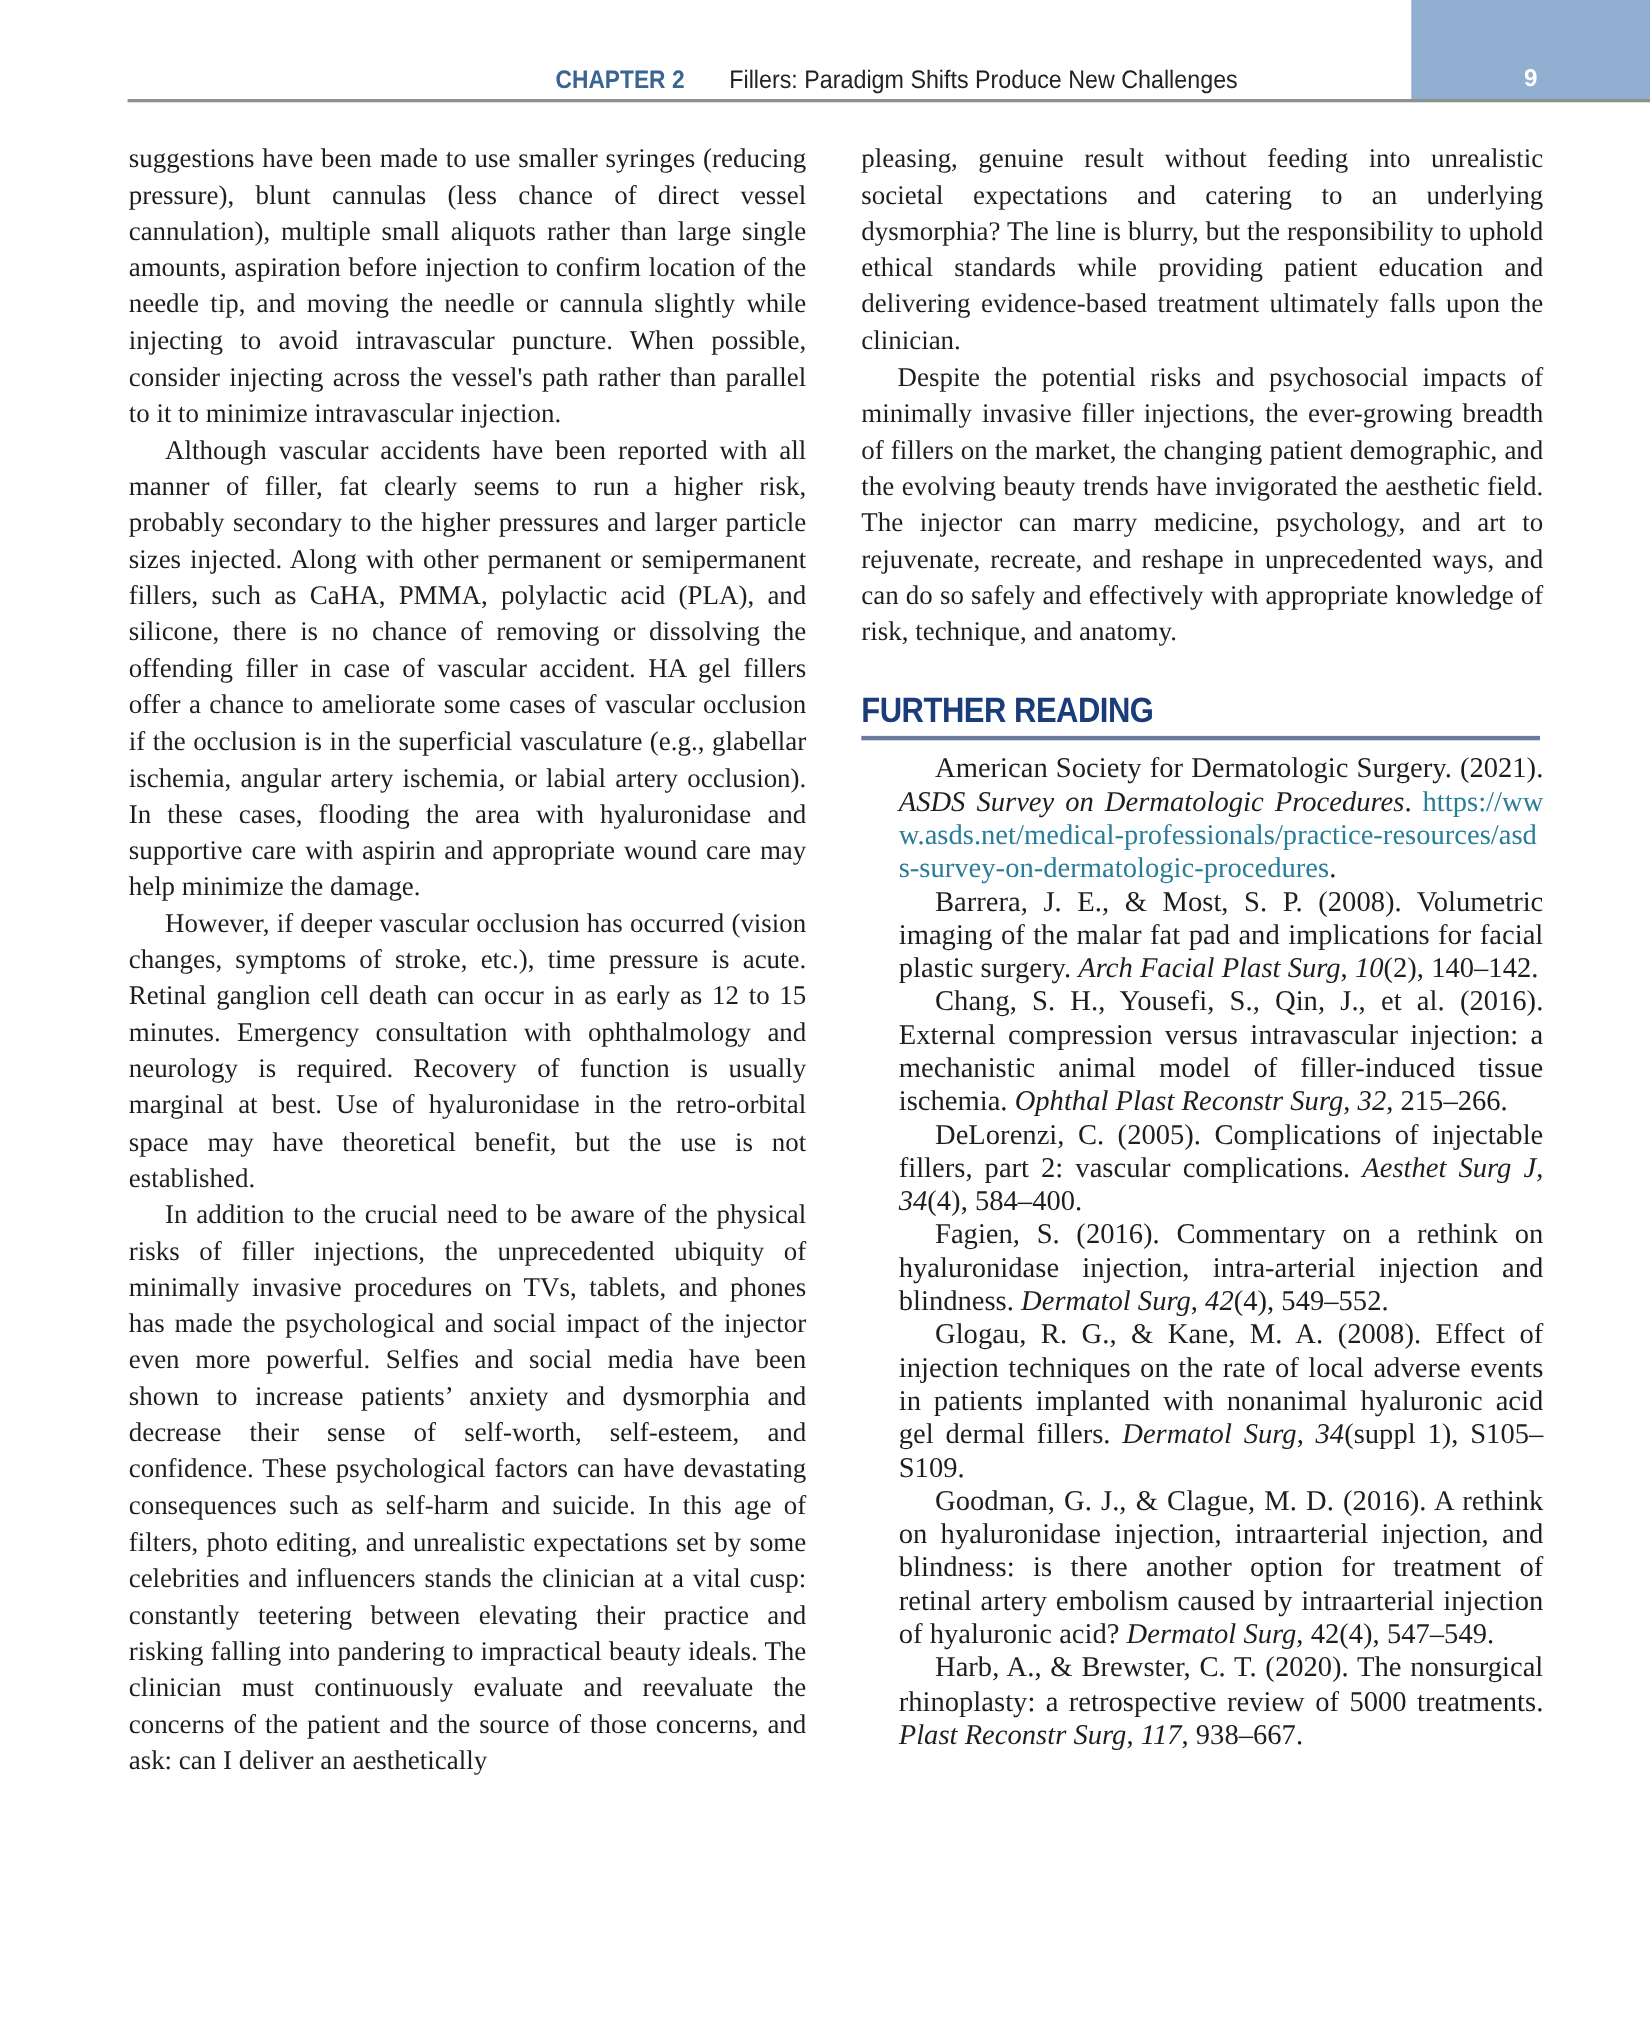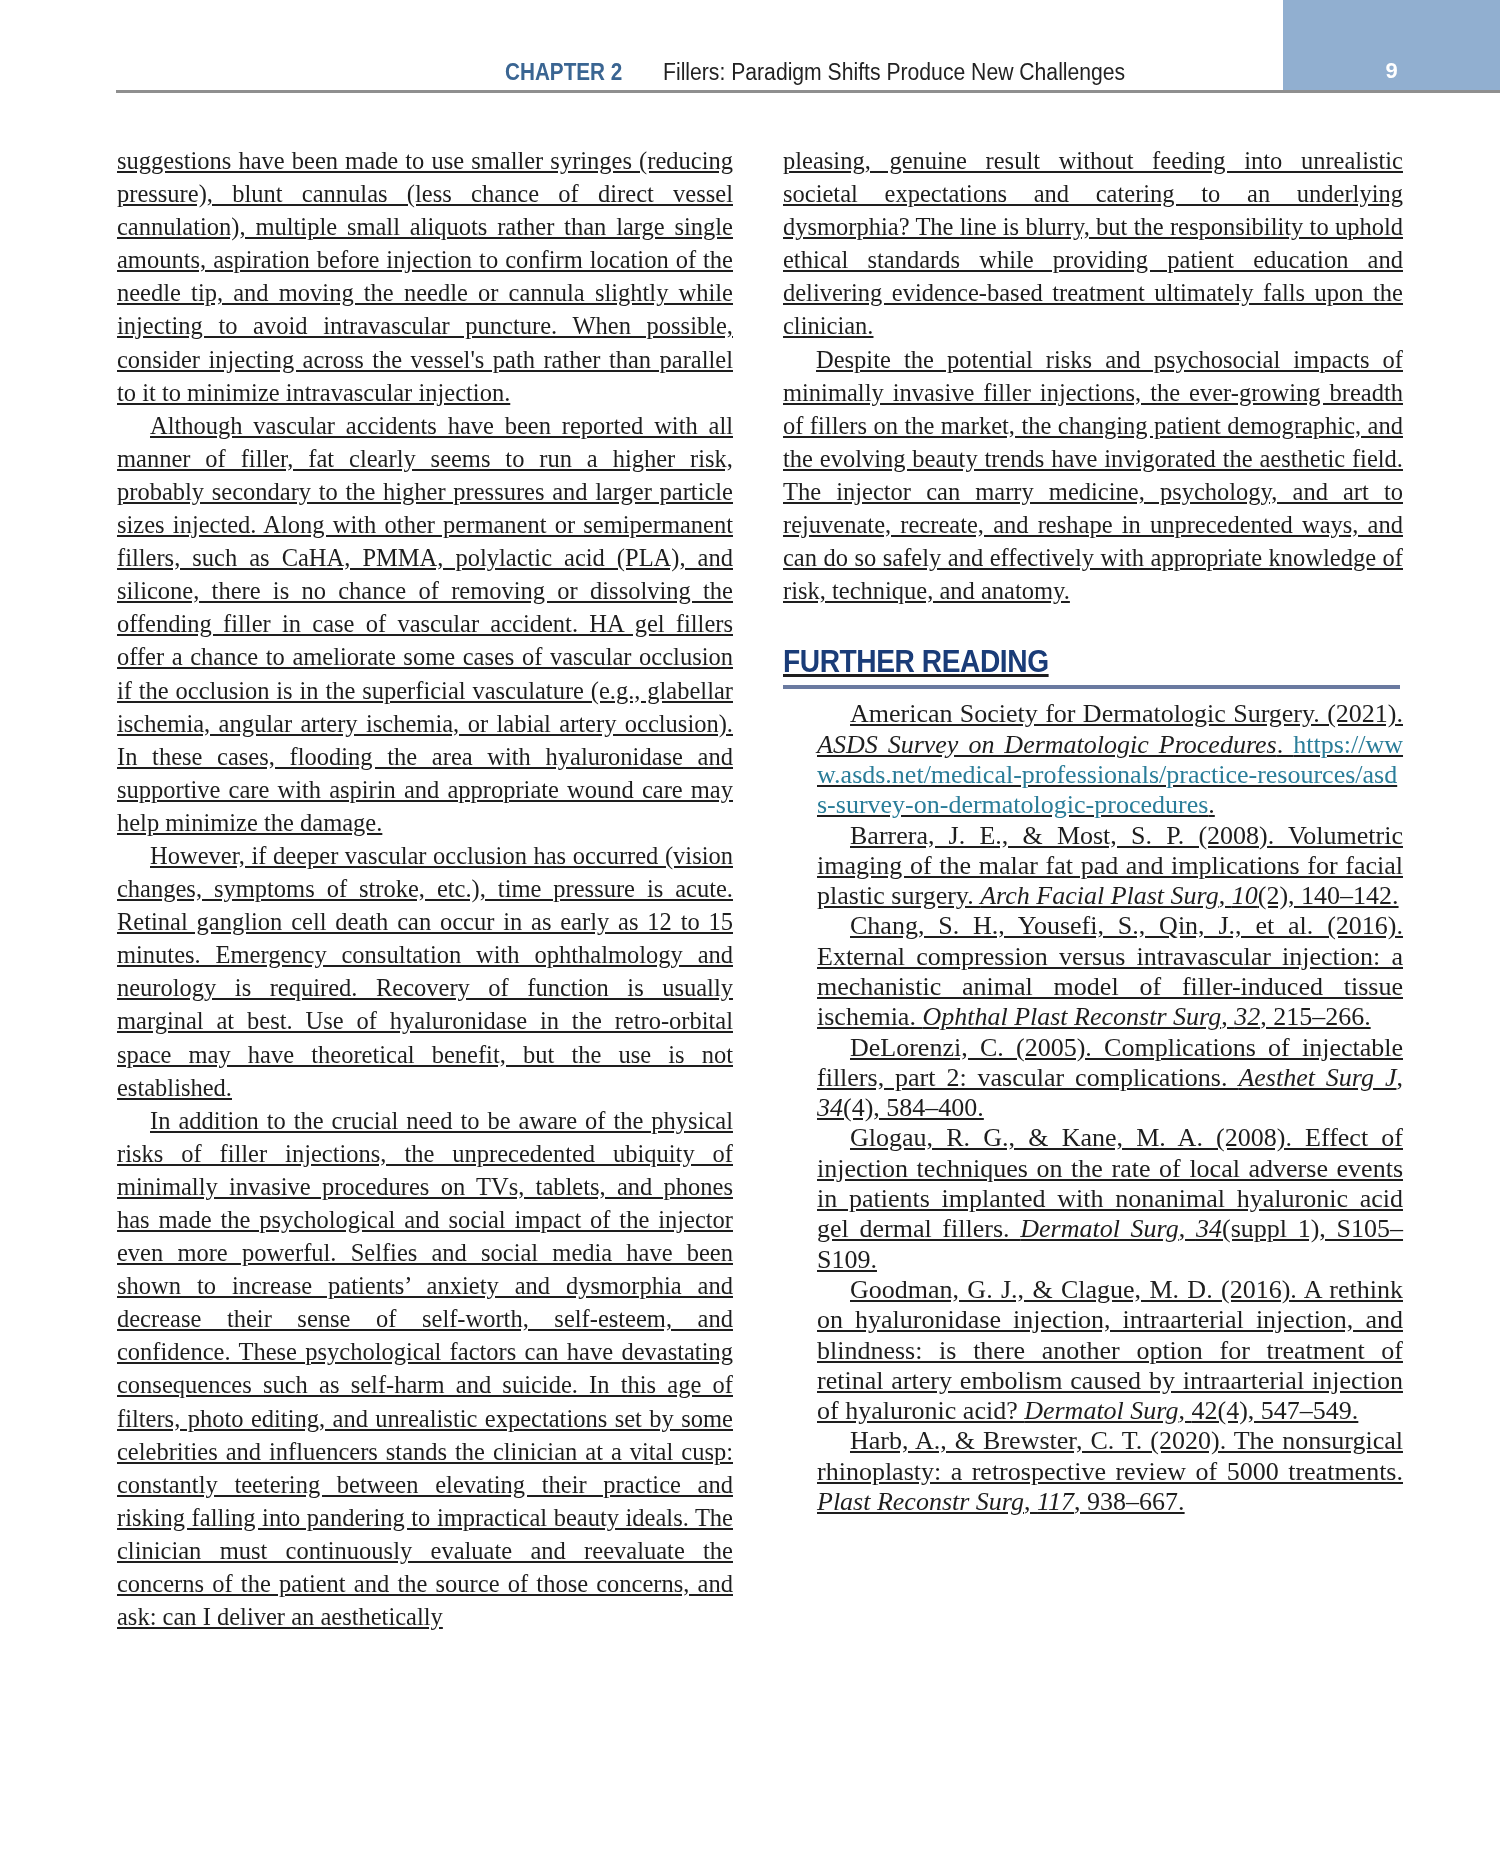--- a/index.html
+++ b/index.html
@@ -11,22 +11,22 @@
   .header-tab { position: absolute; left: 1283px; top: 0; width: 217px; height: 90px; background: #91afd0; }
   .header-pageno { position: absolute; left: 1283px; width: 217px; top: 58px; text-align: center;
     font-family: "Liberation Sans", sans-serif; font-weight: bold; font-size: 22px; color: #ffffff; }
   .header-chapter { position: absolute; left: 505px; top: 59px; font-family: "Liberation Sans", sans-serif;
     font-size: 23px; font-weight: bold; color: #3a6592; letter-spacing: 0px; white-space: nowrap;
     transform: scaleX(0.9); transform-origin: left; }
   .header-title { position: absolute; left: 663px; top: 59px; font-family: "Liberation Sans", sans-serif;
     font-size: 23px; color: #222; white-space: nowrap; transform: scaleX(0.92); transform-origin: left; }
 
   
-  .col { position: absolute; top: 144px; font-family: "Liberation Serif", serif; font-size: 24.5px;
-    line-height: 33.1px; color: #1e1e1e; text-align: justify; hyphens: manual; text-decoration: underline; }
+  .col { position: absolute; top: 128px; font-family: "Liberation Serif", serif; font-size: 24.5px;
+    line-height: 33.1px; color: #1e1e1e; text-align: justify; hyphens: manual; }
   .col-left { left: 117px; width: 616px; }
   .col-right { left: 783px; width: 620px; }
   .col p { margin: 0; text-indent: 33px; }
   .col p.noindent { text-indent: 0; }
 
   .section-heading { margin: 34px 0 0 0; font-family: "Liberation Sans", sans-serif; font-weight: bold;
     font-size: 32px; line-height: 40px; color: #1a3c78; letter-spacing: -0.5px;
     transform: scaleX(0.88); transform-origin: left; white-space: nowrap; text-indent: 0; }
   .section-rule { height: 4px; background: #6a7aa0; margin: 4px 0 10px 0; width: 617px; }
 
@@ -60,18 +60,19 @@
     <div class="section-heading">FURTHER READING</div>
     <div class="section-rule"></div>
 
     <div class="refs">
 
       <p class="ref"><span>American Society for Dermatologic Surgery. (2021). </span><span class="j">ASDS Survey on Dermatologic Procedures</span><span>. </span><a class="link" style="word-break: break-all;">https://www.asds.net/medical-professionals/practice-resources/asds-survey-on-dermatologic-procedures</a><span>.</span></p>
 
       <p class="ref"><span>Barrera, J. E., &amp; Most, S. P. (2008). Volumetric imaging of the malar fat pad and implications for facial plastic surgery. </span><span class="j">Arch Facial Plast Surg</span><span>, </span><span class="j">10</span><span>(2), 140–142.</span></p>
       <p class="ref"><span>Chang, S. H., Yousefi, S., Qin, J., et al. (2016). External com­pression versus intravascular injection: a mechanistic ani­mal model of filler-induced tissue ischemia. </span><span class="j">Ophthal Plast Reconstr Surg</span><span>, </span><span class="j">32</span><span>, 215–266.</span></p>
       <p class="ref"><span>DeLorenzi, C. (2005). Complications of injectable fillers, part 2: vascular complications. </span><span class="j">Aesthet Surg J</span><span>, </span><span class="j">34</span><span>(4), 584–400.</span></p>
+      <p class="ref"><span>Fagien, S. (2016). Commentary on a rethink on hyaluronidase injection, intra-arterial injection and blindness. </span><span class="j">Dermatol Surg</span><span>, </span><span class="j">42</span><span>(4), 549–552.</span></p>
       <p class="ref"><span>Glogau, R. G., &amp; Kane, M. A. (2008). Effect of injection tech­niques on the rate of local adverse events in patients im­planted with nonanimal hyaluronic acid gel dermal fillers. </span><span class="j">Dermatol Surg</span><span>, </span><span class="j">34</span><span>(suppl 1), S105–S109.</span></p>
       <p class="ref"><span>Goodman, G. J., &amp; Clague, M. D. (2016). A rethink on hyalu­ronidase injection, intraarterial injection, and blindness: is there another option for treatment of retinal artery embo­lism caused by intraarterial injection of hyaluronic acid? </span><span class="j">Dermatol Surg</span><span>, </span><span class="j"></span><span>42(4), 547–549.</span></p>
       <p class="ref"><span>Harb, A., &amp; Brewster, C. T. (2020). The nonsurgical rhino­plasty: a retrospective review of 5000 treatments. </span><span class="j">Plast Reconstr Surg</span><span>, </span><span class="j">117</span><span>, 938–667.</span></p>
     </div>
   </div>
 </div>
 
 </body></html>

